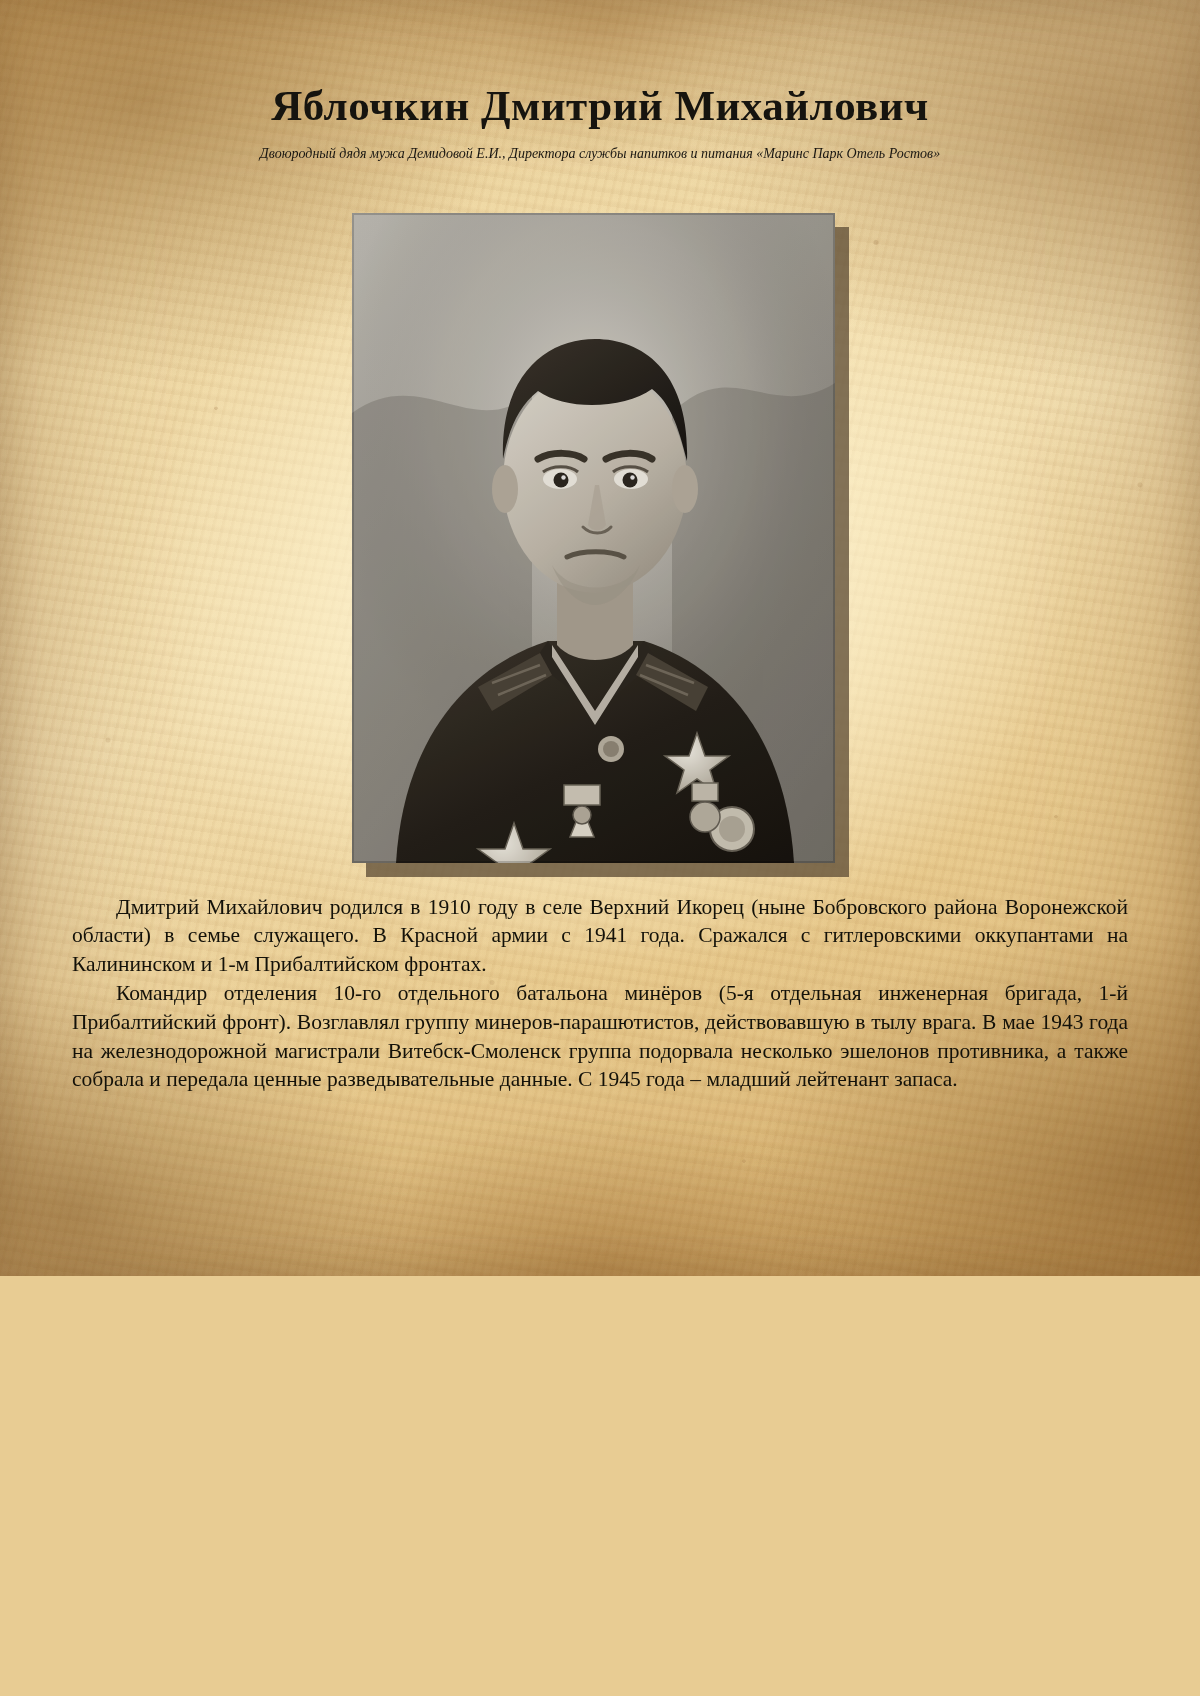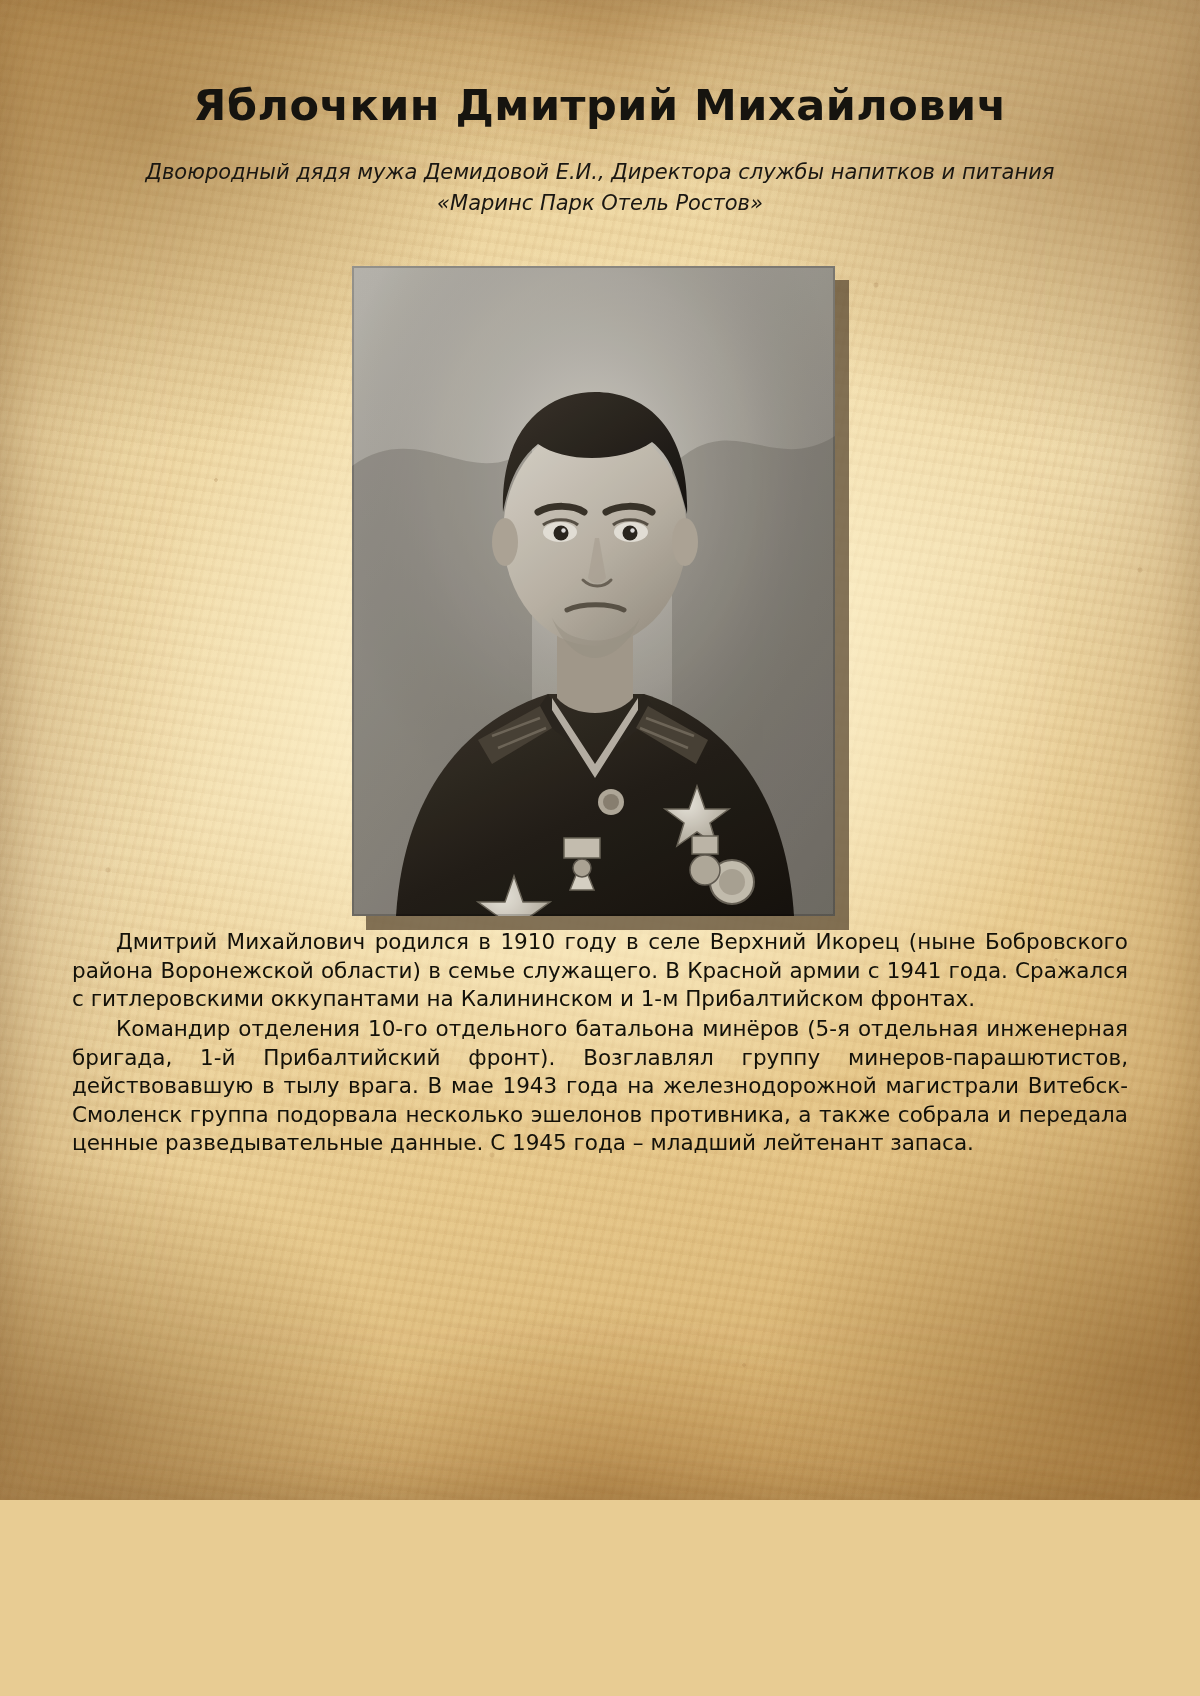--- a/index.html
+++ b/index.html
@@ -11,34 +11,35 @@
     height: 1696px;
     font-family: "DejaVu Sans", sans-serif;
     background: #e8cc93;
     overflow: hidden;
   }
 
   
   .page {
     position: relative;
     width: 1200px;
-    height: 1500px;
+    height: 1276px;
     overflow: hidden;
     background-color: #e3c285;
     background-image:
       radial-gradient(ellipse 55% 42% at 50% 46%, rgba(255,248,225,0.92) 0%, rgba(255,243,206,0.55) 42%, rgba(236,197,126,0.05) 72%, rgba(0,0,0,0) 100%),
       radial-gradient(ellipse 30% 22% at 12% 8%, rgba(120,76,26,0.40) 0%, rgba(120,76,26,0.0) 100%),
       radial-gradient(ellipse 34% 20% at 92% 10%, rgba(128,82,30,0.42) 0%, rgba(128,82,30,0.0) 100%),
       radial-gradient(ellipse 28% 18% at 6% 95%, rgba(110,70,24,0.40) 0%, rgba(110,70,24,0.0) 100%),
       radial-gradient(ellipse 32% 20% at 95% 92%, rgba(112,72,26,0.42) 0%, rgba(112,72,26,0.0) 100%),
       radial-gradient(ellipse 20% 12% at 50% 2%, rgba(150,100,40,0.30) 0%, rgba(150,100,40,0) 100%),
       radial-gradient(ellipse 22% 12% at 50% 99%, rgba(150,100,40,0.30) 0%, rgba(150,100,40,0) 100%),
       repeating-linear-gradient(104deg, rgba(160,110,50,0.055) 0px, rgba(160,110,50,0.055) 2px, rgba(255,235,185,0.05) 4px, rgba(160,110,50,0.0) 9px),
       repeating-linear-gradient(8deg, rgba(130,85,35,0.05) 0px, rgba(130,85,35,0.05) 3px, rgba(255,240,195,0.04) 7px, rgba(130,85,35,0.0) 13px),
       linear-gradient(160deg, #dcb978 0%, #efd9a6 22%, #f3e0b2 46%, #e7c98d 70%, #cfa45f 100%);
+    font-family: Liberation Serif, serif;
   }
   .grain {
     position: absolute;
     inset: 0;
     pointer-events: none;
     background-image:
       radial-gradient(circle at 18% 32%, rgba(120,72,24,0.18) 0 1.5px, rgba(0,0,0,0) 2px),
       radial-gradient(circle at 73% 19%, rgba(120,72,24,0.16) 0 2px, rgba(0,0,0,0) 3px),
       radial-gradient(circle at 41% 77%, rgba(120,72,24,0.14) 0 2px, rgba(0,0,0,0) 3px),
       radial-gradient(circle at 88% 64%, rgba(120,72,24,0.15) 0 1.5px, rgba(0,0,0,0) 2px),
@@ -69,24 +70,24 @@
     padding-top: 82px;
     text-align: center;
     font-size: 43px;
     font-weight: 600;
     letter-spacing: 0.5px;
     color: #16140f;
     line-height: 1.1;
   }
 
   .subtitle {
-    margin: 28px auto 0;
+    margin: 15px auto 0;
     max-width: 960px;
     text-align: center;
-    font-size: 21px;
+    font-size: 14px;
     font-style: italic;
     line-height: 1.45;
     color: #1a1712;
   }
 
   
   .photo-wrap {
     margin: 48px auto 0;
     width: 497px;
     position: relative;
@@ -104,21 +105,21 @@
     position: relative;
     width: 483px;
     height: 650px;
     overflow: hidden;
     background: #9a9a96;
   }
   .photo svg { display: block; }
 
   
   .body-text {
-    margin: 12px 0 0;
+    margin: 30px 0 0;
     font-size: 21.5px;
     line-height: 1.33;
     color: #131109;
     text-align: justify;
   }
   .body-text p {
     margin: 0;
     text-indent: 44px;
   }
   .body-text p + p { margin-top: 1px; }

